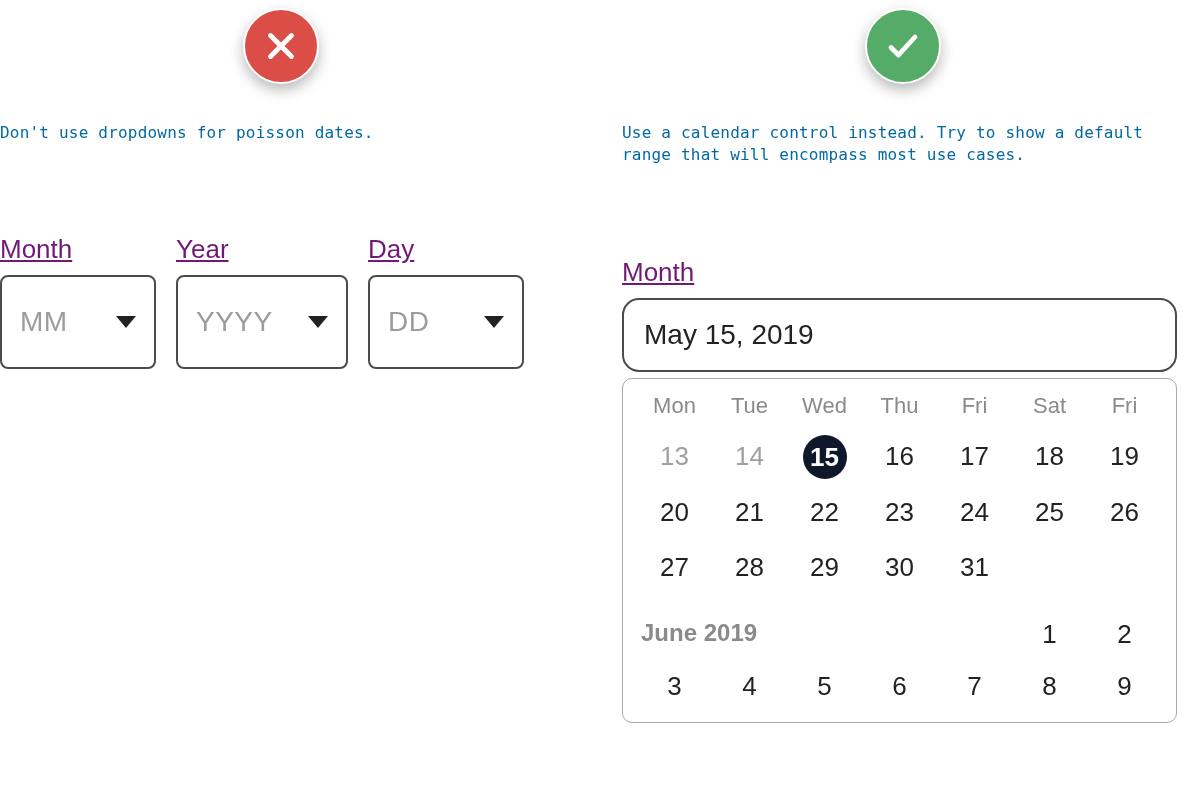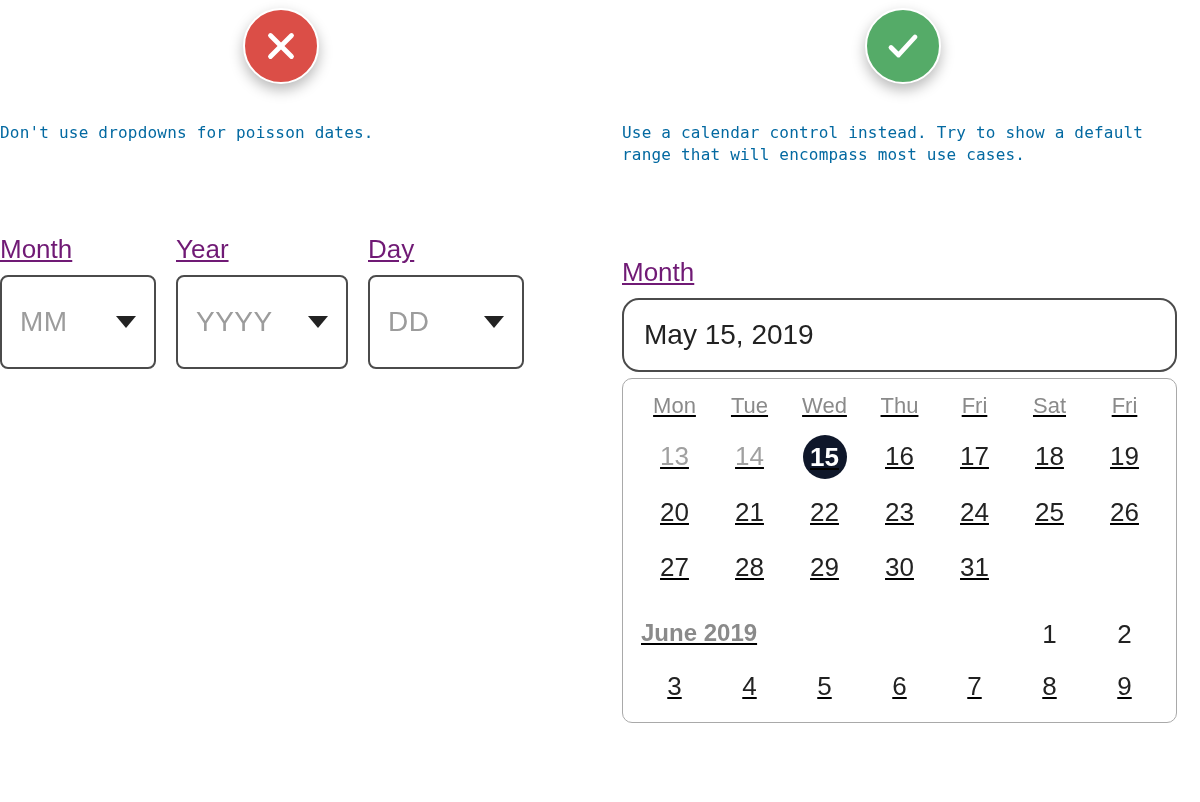--- a/index.html
+++ b/index.html
@@ -104,21 +104,20 @@
       border: 1px solid #a9a9a9;
       border-radius: 10px;
       background: #fff;
       padding: 10px 14px 14px 14px;
       margin-top: 6px;
     }
     .cal-grid {
       display: grid;
       grid-template-columns: repeat(7, 1fr);
       row-gap: 12px;
-      text-decoration: underline;
     }
     .cal-head {
       text-align: center;
       color: #8a8a8a;
       font-size: 22px;
       font-weight: 400;
       padding: 4px 0;
     }
     .cal-day {
       text-align: center;

